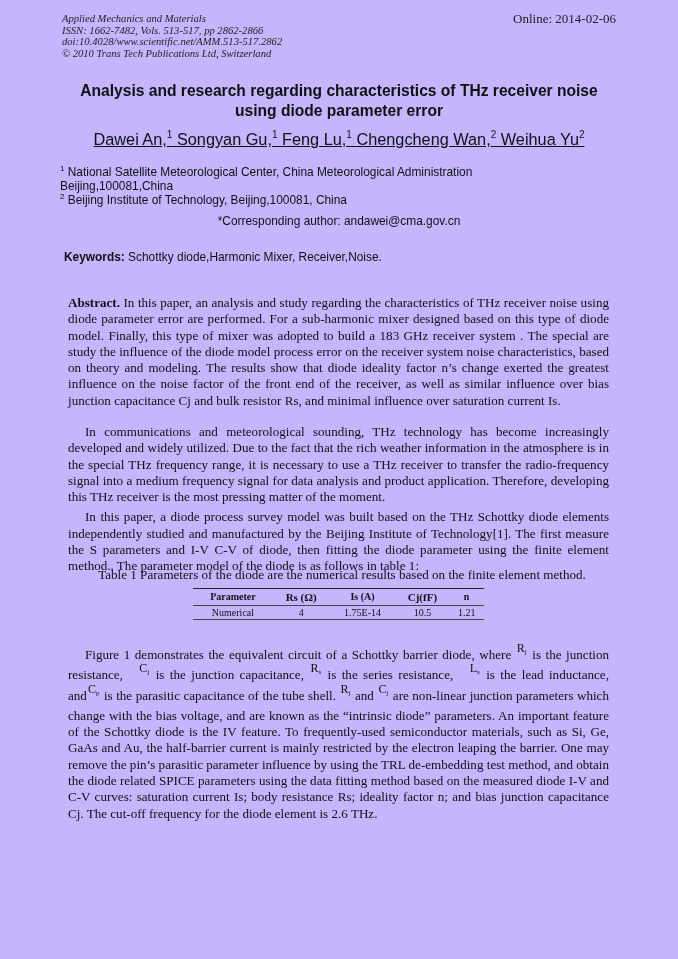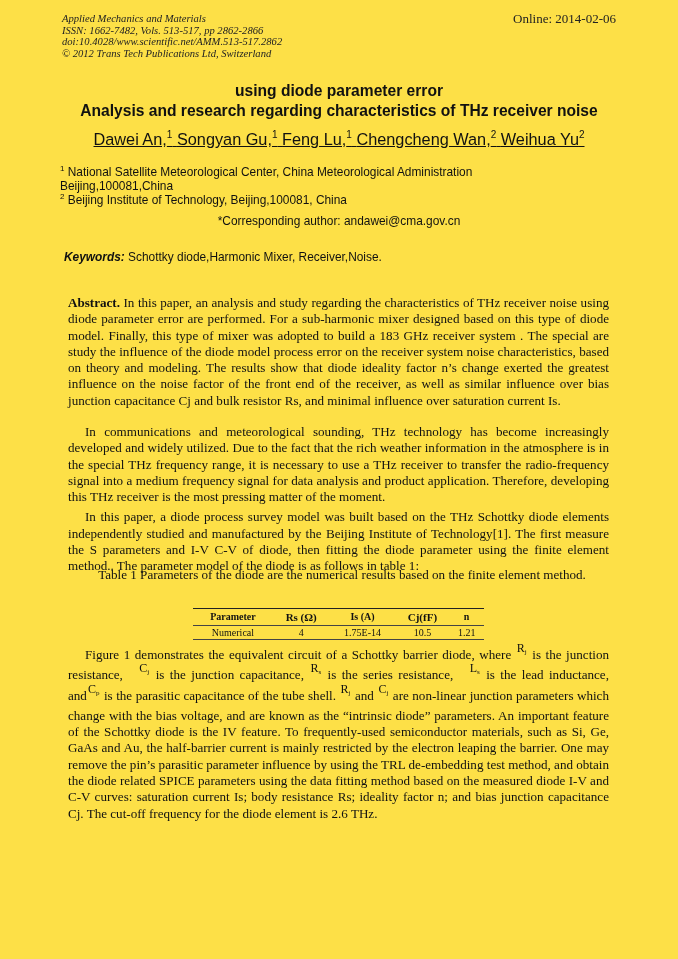--- a/index.html
+++ b/index.html
@@ -1,67 +1,67 @@
 <!DOCTYPE html>
 <html><head>
 <meta charset="utf-8">
 <style>
   html, body { margin: 0; padding: 0; background: #ffffff; }
   body { width: 678px; height: 959px; position: relative; overflow: hidden; color: #111; }
-  .page { position: absolute; left: 0; top: 0; width: 678px; height: 959px; background: #fde047; }
+  .page { position: absolute; left: 0; top: 0; width: 678px; height: 959px; background: #c4b5fd; }
 
   .hdr-left { position: absolute; left: 62px; top: 13px; font-family: "Liberation Serif", serif; font-style: italic; font-size: 10.6px; line-height: 11.6px; color: #222; }
   .hdr-left div { white-space: nowrap; }
   .hdr-right { position: absolute; right: 62px; top: 13px; font-family: "Liberation Serif", serif; font-size: 13px; line-height: 11.6px; color: #222; text-align: right; }
 
   .title { position: absolute; left: 60px; width: 558px; top: 81px; text-align: center; font-family: "Liberation Sans", sans-serif; font-weight: bold; font-size: 15.6px; line-height: 20px; color: #111; }
   .authors { position: absolute; left: 60px; width: 558px; top: 128px; text-align: center; font-family: "Liberation Sans", sans-serif; font-size: 16.3px; line-height: 22px; color: #111; white-space: nowrap; text-decoration: underline; }
   .authors sup { font-size: 10px; vertical-align: 7px; line-height: 0; }
   .affil { position: absolute; left: 60px; width: 558px; top: 165px; text-align: left; font-family: "Liberation Sans", sans-serif; font-size: 11.9px; line-height: 14px; color: #111; }
   .affil sup { font-size: 8px; vertical-align: 5px; line-height: 0; }
   .corr { position: absolute; left: 60px; width: 558px; top: 214px; text-align: center; font-family: "Liberation Sans", sans-serif; font-size: 11.9px; line-height: 14px; color: #111; }
 
   .keywords { position: absolute; left: 64px; top: 250px; font-family: "Liberation Sans", sans-serif; font-size: 11.9px; line-height: 14px; color: #111; white-space: nowrap; }
-  .keywords b { font-weight: bold; font-style: italic; }
+  .keywords b { font-weight: bold; }
 
   .body-text { position: absolute; left: 64px; width: 549px; font-family: "Liberation Serif", serif; font-size: 13.1px; line-height: 16.3px; color: #111; text-align: justify; }
   .body-text p { margin: 4px; }
   .indent { text-indent: 17px; }
   .abstract { top: 291px; }
   .abstract b { font-weight: bold; }
   .intro { top: 420px; }
 
   .tcaption { position: absolute; left: 62px; width: 560px; top: 567px; text-align: center; font-family: "Liberation Serif", serif; font-size: 13.1px; line-height: 16px; color: #111; }
-  table.params { position: absolute; left: 193px; top: 588px; width: 291px; border-collapse: collapse; font-family: "Liberation Serif", serif; font-size: 10px; color: #111; margin-top: 20px; }
+  table.params { position: absolute; left: 193px; top: 588px; width: 291px; border-collapse: collapse; font-family: "Liberation Serif", serif; font-size: 10px; color: #111; }
   table.params th { font-weight: bold; padding: 1px 2px 2px 2px; border-top: 1px solid #222; border-bottom: 1px solid #444; height: 13px; }
   table.params td { text-align: center; padding: 1px 2px; border-bottom: 1px solid #444; height: 11px; }
   table.params th:nth-child(2) { font-size: 11px; }
   table.params th:nth-child(4) { font-size: 11px; }
 
   .fig-text { top: 643px; }
   .sym { font-family: "Liberation Serif", serif; font-size: 12px; position: relative; top: -7px; padding: 0 1px; }
   .sym sub { font-size: 7px; vertical-align: -2px; }
   .gap { display: inline-block; width: 10px; }
 </style>
 </head>
 <body>
 
 <div class="page">
 
   <div class="hdr-left">
     <div>Applied Mechanics and Materials</div>
     <div>ISSN: 1662-7482, Vols. 513-517, pp 2862-2866</div>
     <div>doi:10.4028/www.scientific.net/AMM.513-517.2862</div>
-    <div>© 2012 Trans Tech Publications Ltd, Switzerland</div>
+    <div>© 2010 Trans Tech Publications Ltd, Switzerland</div>
   </div>
   <div class="hdr-right">Online: 2014-02-06</div>
 
   <div class="title">
+    <div>Analysis and research regarding characteristics of THz receiver noise</div>
     <div>using diode parameter error</div>
-    <div>Analysis and research regarding characteristics of THz receiver noise</div>
   </div>
 
   <div class="authors">
     <span>Dawei An,</span><sup>1</sup>
     <span>Songyan Gu,</span><sup>1</sup>
     <span>Feng Lu,</span><sup>1</sup>
     <span>Chengcheng Wan,</span><sup>2</sup>
     <span>Weihua Yu</span><sup>2</sup>
   </div>
 

